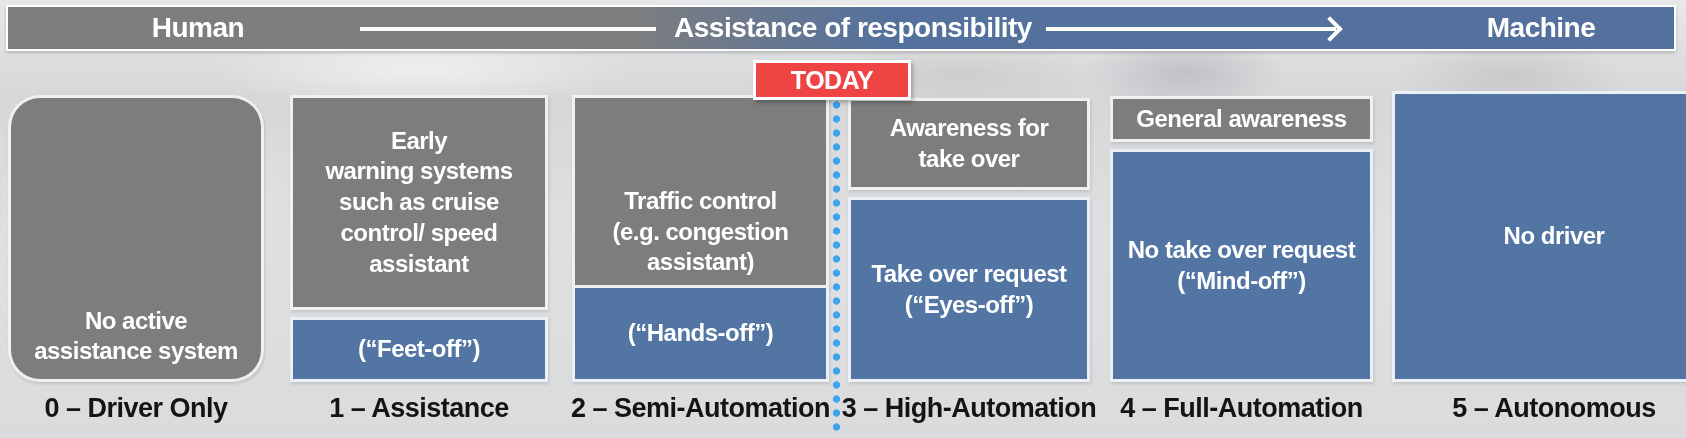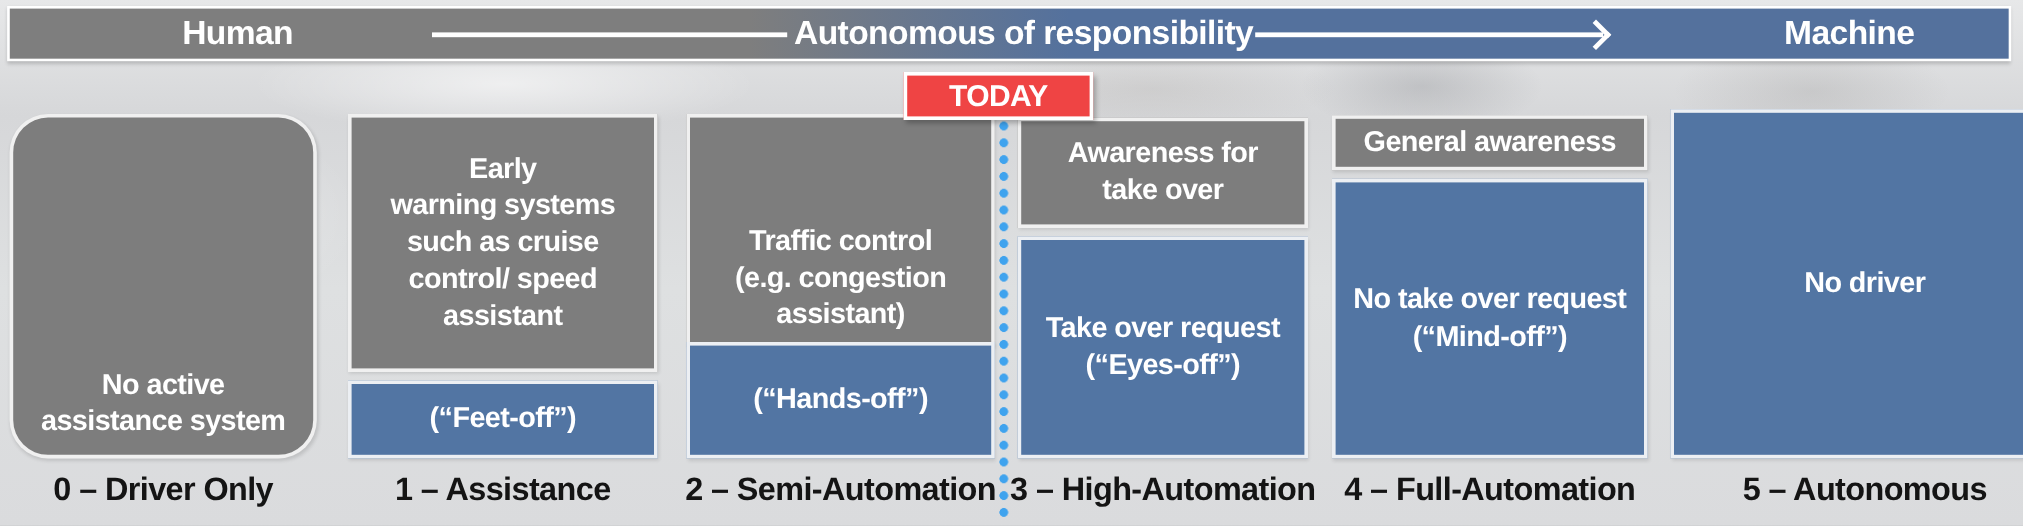--- a/index.html
+++ b/index.html
@@ -95,21 +95,21 @@
 </style>
 </head>
 <body>
 
 <div class="stage">
   <div class="bg-photo"></div>
 
   <div class="header-bar">
     <span class="h-left">Human</span>
     <div class="h-line-left"></div>
-    <span class="h-center">Autonomous of responsibility</span>
+    <span class="h-center">Assistance of responsibility</span>
     <div class="h-line-right">
       <span class="arrow-head"></span>
     </div>
     <span class="h-right">Machine</span>
   </div>
 
   <div class="dotted-line"></div>
   <div class="today-badge">
     <span>TODAY</span>
   </div>

